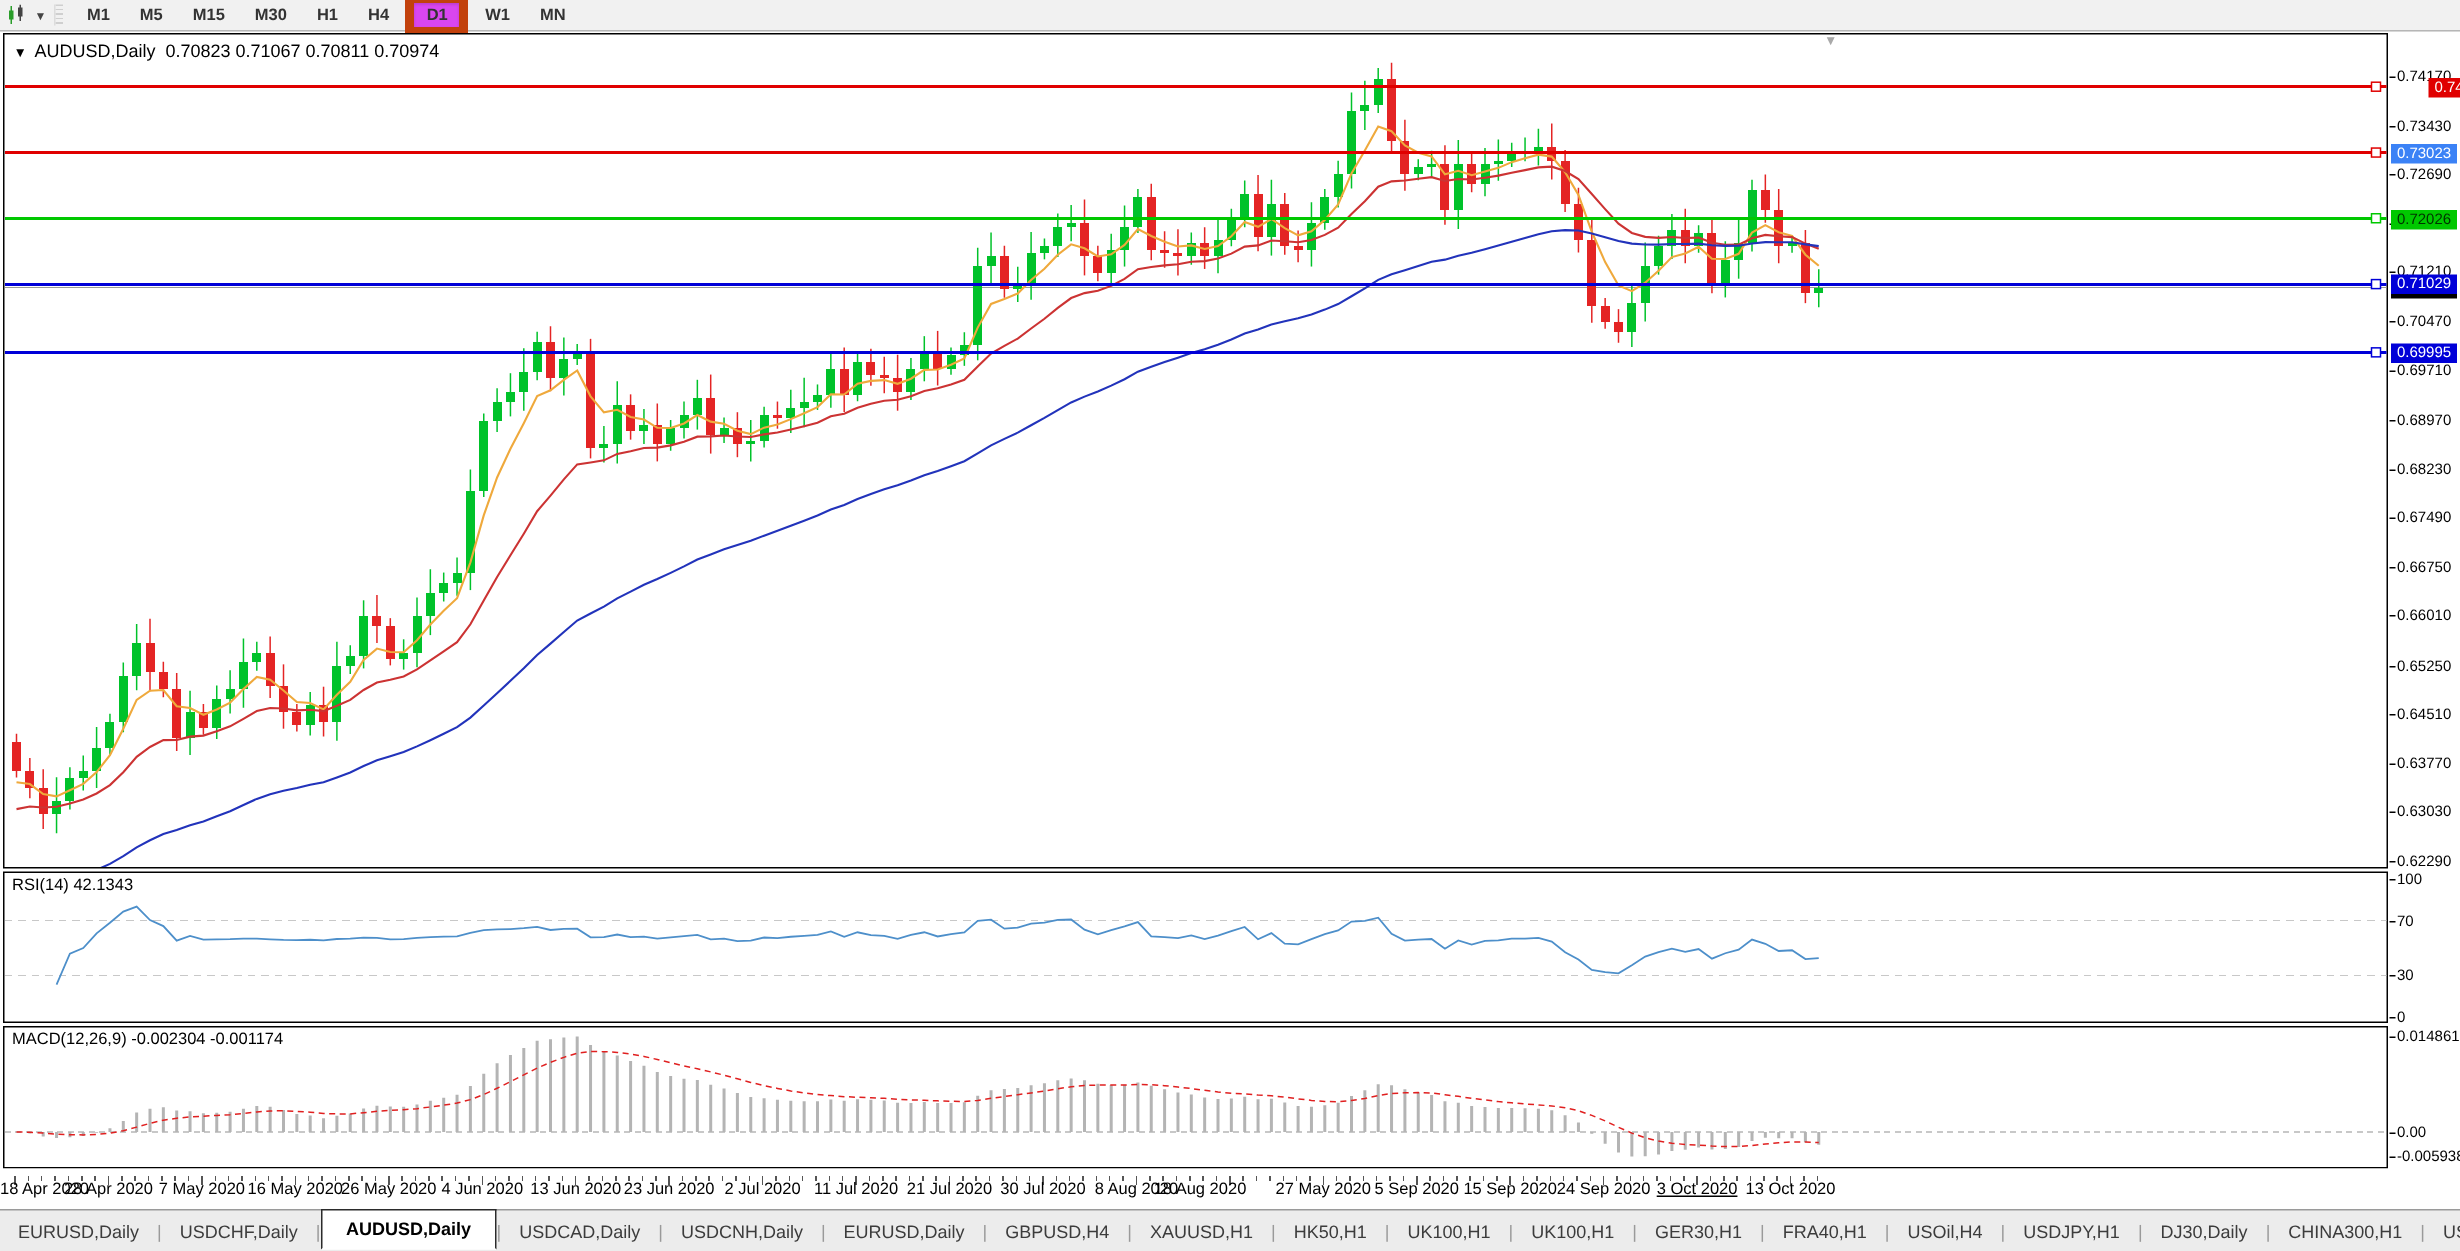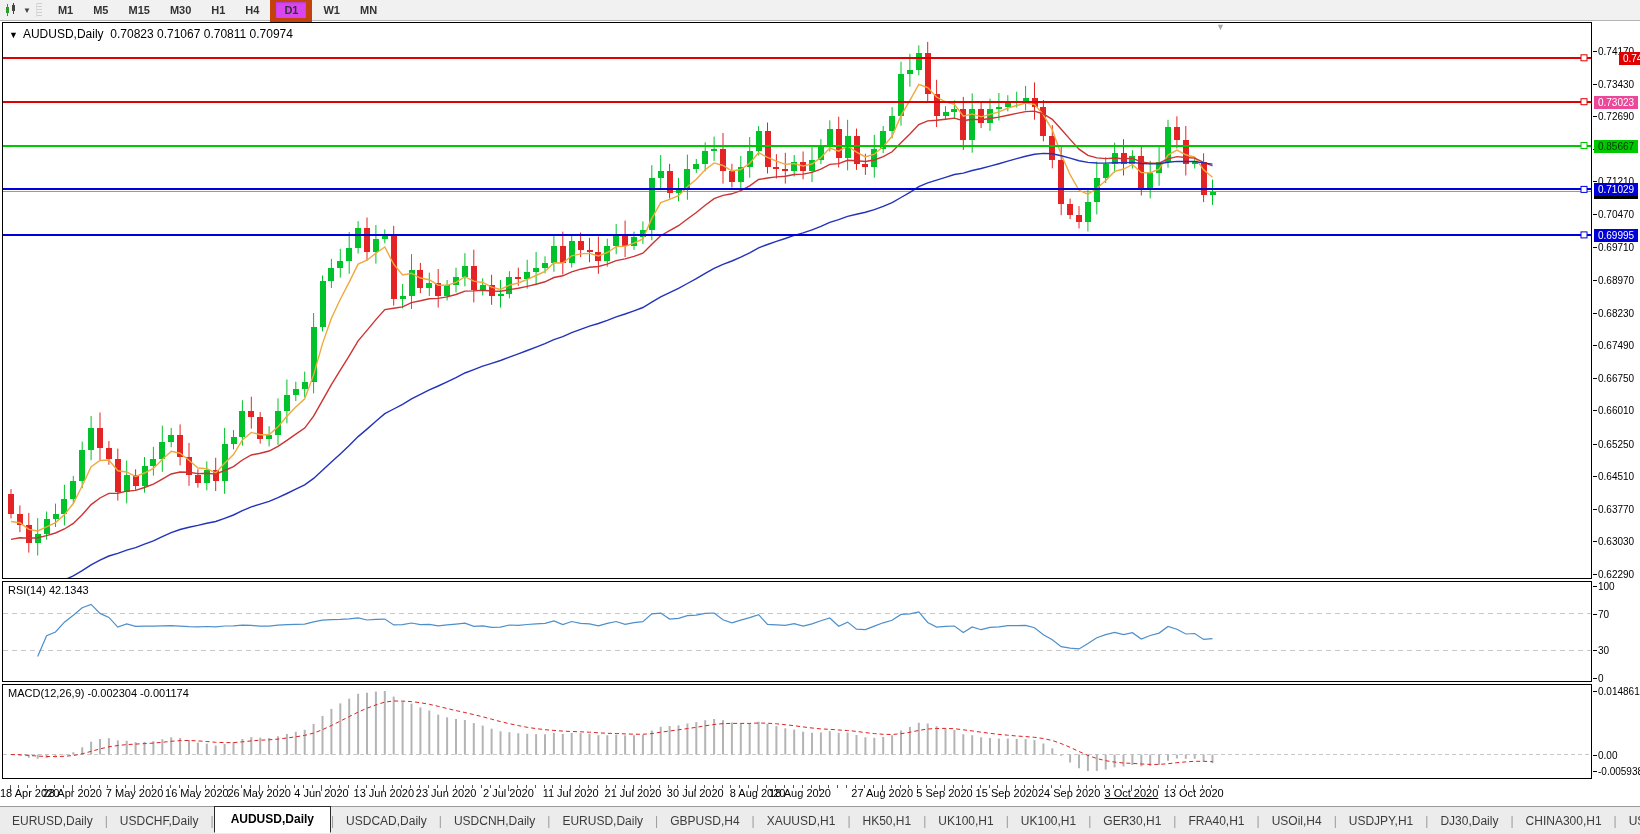--- a/index.html
+++ b/index.html
@@ -522,22 +522,22 @@
     <div class="axis-tick" style="top: 317.173px;">0.67490</div>
     <div class="axis-tick" style="top: 349.742px;">0.66750</div>
     <div class="axis-tick" style="top: 382.312px;">0.66010</div>
     <div class="axis-tick" style="top: 415.761px;">0.65250</div>
     <div class="axis-tick" style="top: 448.331px;">0.64510</div>
     <div class="axis-tick" style="top: 480.9px;">0.63770</div>
     <div class="axis-tick" style="top: 513.469px;">0.63030</div>
     <div class="axis-tick" style="top: 546.039px;">0.62290</div>
     <div class="pricebox" style="top: 163.833px; background: rgb(0, 0, 0); color: rgb(255, 255, 255);">0.70974</div>
     <div class="pricebox" style="top: 29.814px; background: rgb(224, 0, 0); color: rgb(255, 255, 255); margin-left: 25px;">0.74019</div>
-    <div class="pricebox" style="top: 73.6507px; background: #ec4899; color: rgb(255, 255, 255);">0.73023</div>
-    <div class="pricebox" style="top: 117.531px; background: rgb(0, 200, 0); color: rgb(0, 51, 0);">0.85667</div>
+    <div class="pricebox" style="top: 73.6507px; background: #3b82f6; color: rgb(255, 255, 255);">0.73023</div>
+    <div class="pricebox" style="top: 117.531px; background: rgb(0, 200, 0); color: rgb(0, 51, 0);">0.72026</div>
     <div class="pricebox" style="top: 161.412px; background: rgb(0, 0, 216); color: rgb(255, 255, 255);">0.71029</div>
     <div class="pricebox" style="top: 206.921px; background: rgb(0, 0, 216); color: rgb(255, 255, 255);">0.69995</div>
     <div class="axis-tick" style="top: 558px;">100</div>
     <div class="axis-tick" style="top: 585.6px;">70</div>
     <div class="axis-tick" style="top: 622.4px;">30</div>
     <div class="axis-tick" style="top: 650px;">0</div>
     <div class="axis-tick" style="top: 663px;">0.014861</div>
     <div class="axis-tick" style="top: 726.641px;">0.00</div>
     <div class="axis-tick" style="top: 743px;">-0.005938</div>
   </div>
@@ -689,21 +689,21 @@
       <div class="date-label" style="left: 257.2px;">26 May 2020</div>
       <div class="date-label" style="left: 319.5px;">4 Jun 2020</div>
       <div class="date-label" style="left: 381.8px;">13 Jun 2020</div>
       <div class="date-label" style="left: 444.1px;">23 Jun 2020</div>
       <div class="date-label" style="left: 506.4px;">2 Jul 2020</div>
       <div class="date-label" style="left: 568.7px;">11 Jul 2020</div>
       <div class="date-label" style="left: 631px;">21 Jul 2020</div>
       <div class="date-label" style="left: 693.3px;">30 Jul 2020</div>
       <div class="date-label" style="left: 755.6px;">8 Aug 2020</div>
       <div class="date-label" style="left: 798px; text-align: center;">18 Aug 2020</div>
-      <div class="date-label" style="left: 880.2px;">27 Aug 2020</div>
+      <div class="date-label" style="left: 880.2px;">27 May 2020</div>
       <div class="date-label" style="left: 942.5px;">5 Sep 2020</div>
       <div class="date-label" style="left: 1004.8px;">15 Sep 2020</div>
       <div class="date-label" style="left: 1067.1px;">24 Sep 2020</div>
       <div class="date-label" style="left: 1129.4px; text-decoration: underline;">3 Oct 2020</div>
       <div class="date-label" style="left: 1191.7px;">13 Oct 2020</div>
     </div>
 </div>
 
 <div id="tabbar">
     <span style="width: 14px;"></span>

